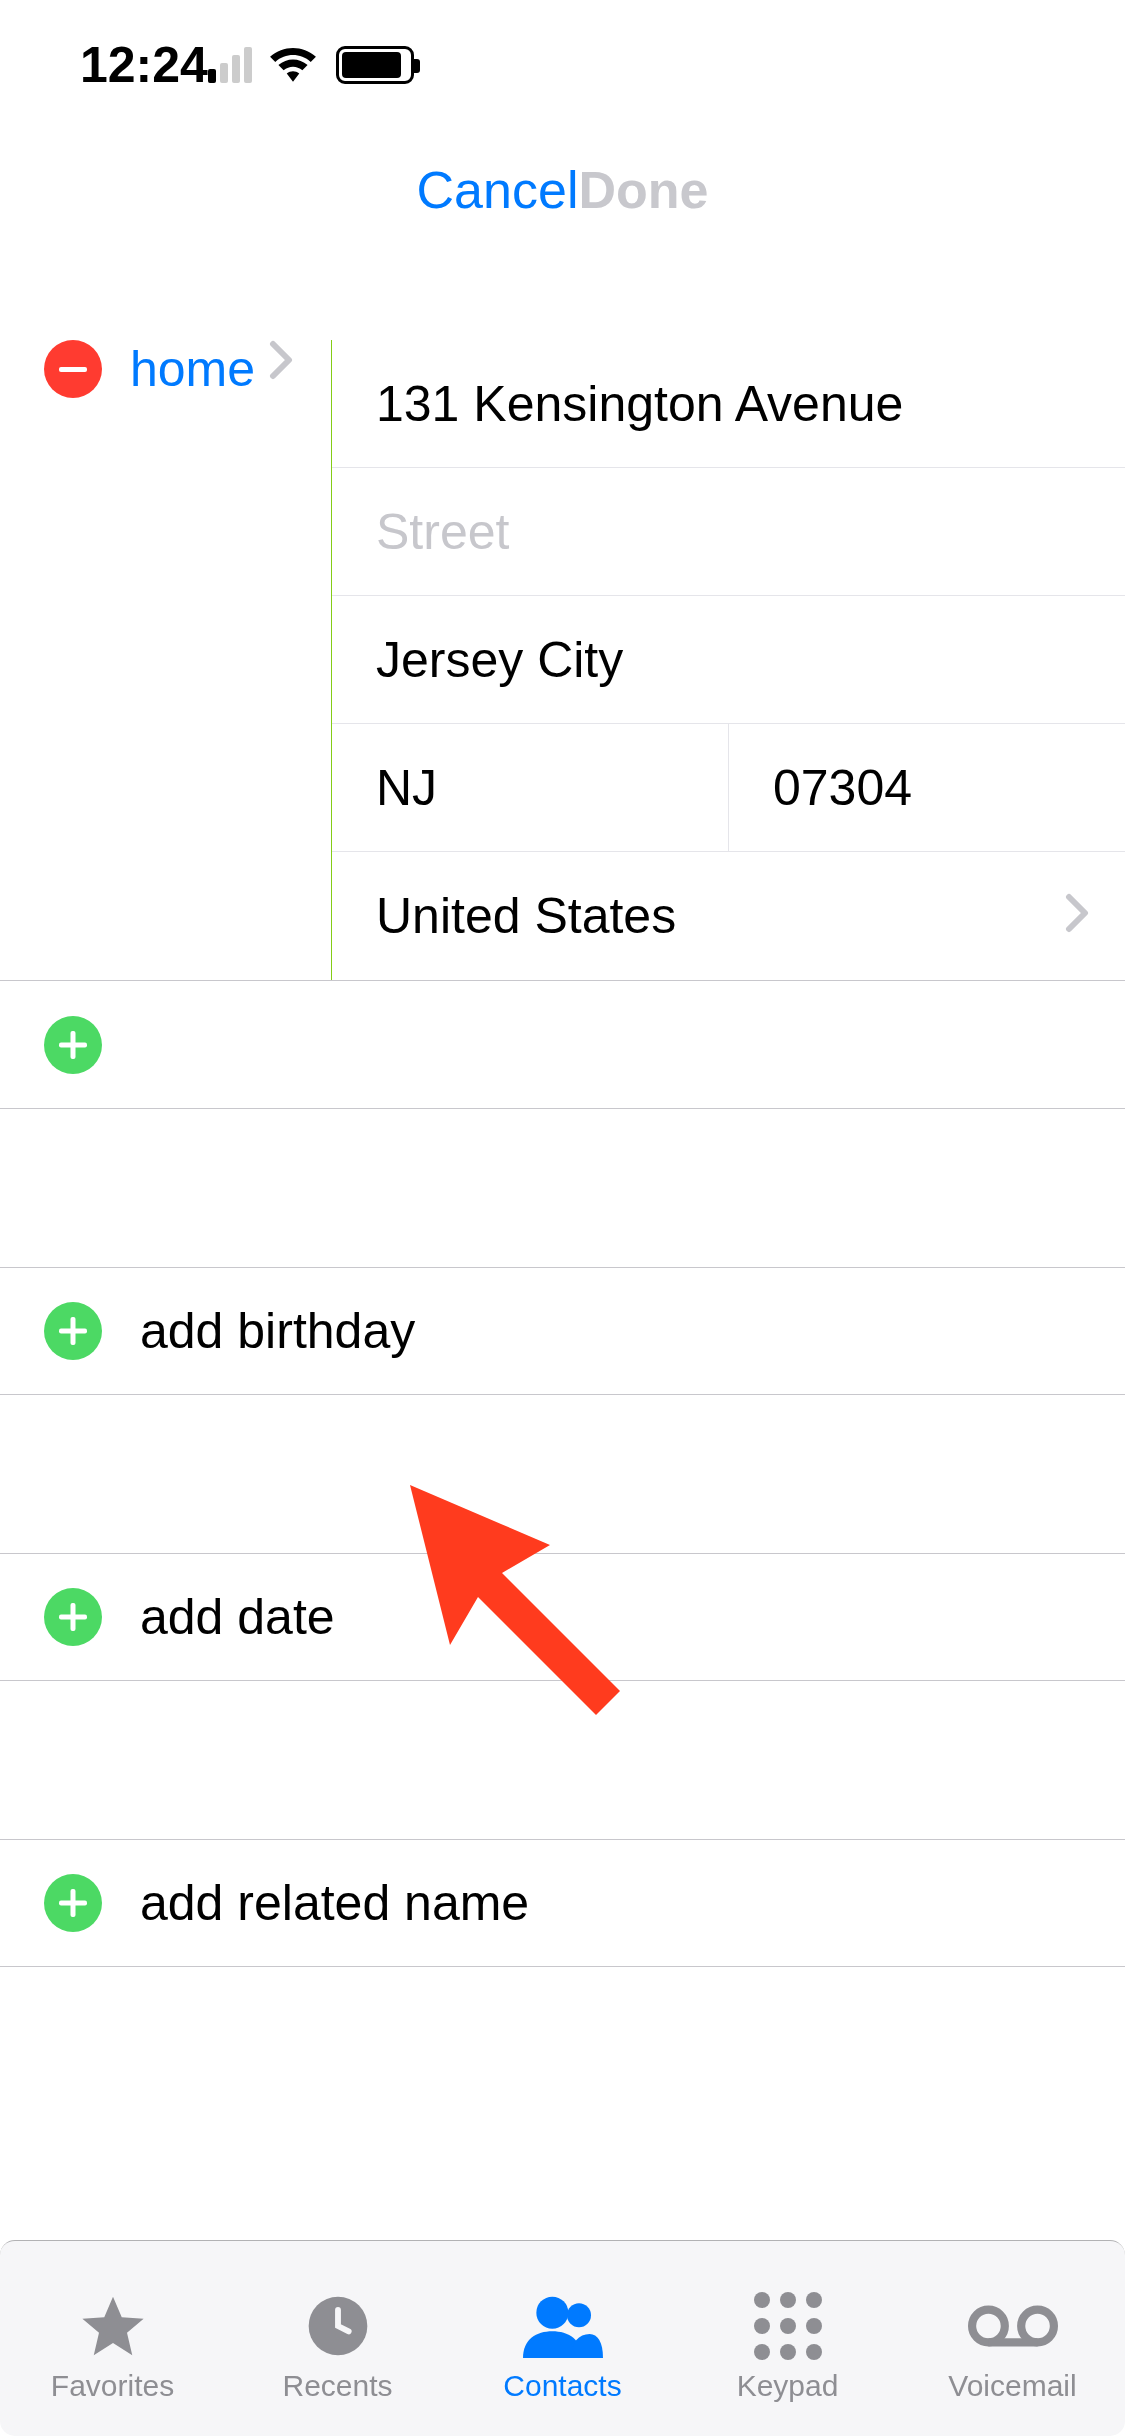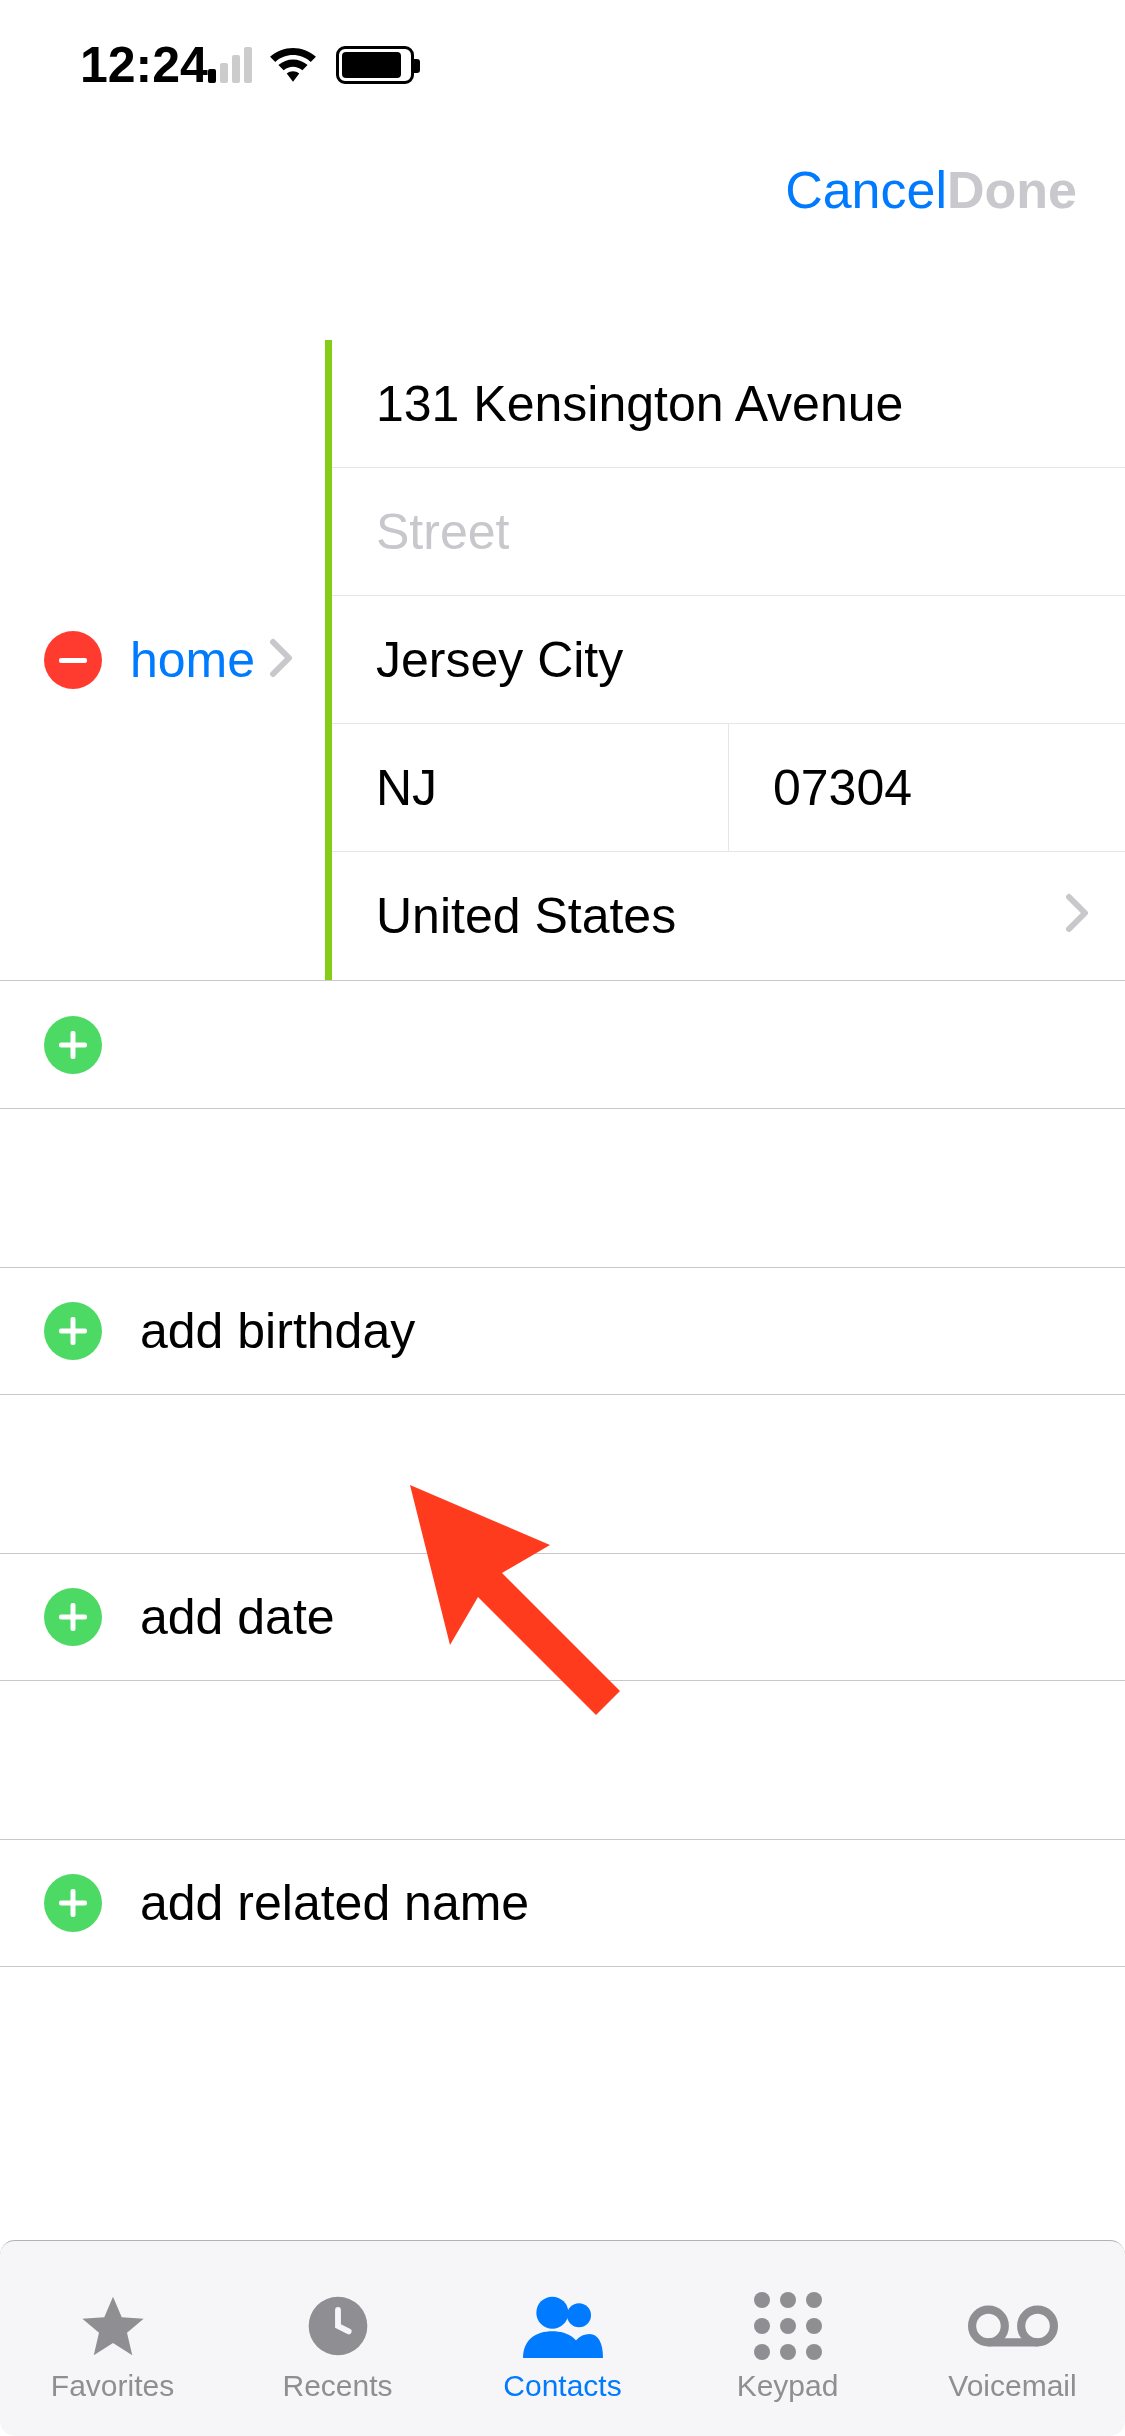--- a/index.html
+++ b/index.html
@@ -31,38 +31,38 @@
       border: 3px solid #000; border-radius: 9px;
       position: relative; margin-left: 6px;
     }
     .battery::after {
       content: ''; position: absolute; right: -9px; top: 10px;
       width: 6px; height: 14px; background: #000; border-radius: 0 3px 3px 0;
     }
     .battery-fill { position: absolute; left: 3px; top: 3px; bottom: 3px; right: 10px; background: #000; border-radius: 4px; }
 
     .nav-bar {
-      display: flex; justify-content: flex-end; align-items: center;
+      display: flex; justify-content: center; align-items: center;
       padding: 30px 48px 60px;
       font-size: 52px;
       font-weight: 400;
     }
     .nav-cancel { color: #007aff; }
     .nav-done   { color: #c8c8cd; font-weight: 600; }
 
     .content { position: relative; }
 
     .address-block {
       display: flex; align-items: stretch;
       border-bottom: 1px solid #c8c7cc;
     }
     .address-left {
-      width: 332px; display: flex; align-items: center;
+      width: 332px; display: flex; align-items: flex-start;
       padding-left: 44px;
-      border-right: 7px solid #84cc16;
+      border-right: 1px solid #84cc16;
     }
     .remove-btn {
       width: 58px; height: 58px; border-radius: 50%;
       background: #ff3b30; display: flex; align-items: center; justify-content: center;
       margin-right: 28px; flex-shrink: 0;
     }
     .remove-btn::before { content: ''; width: 28px; height: 5px; background: #fff; border-radius: 2px; }
     .type-label { color: #007aff; font-size: 50px; margin-right: 14px; }
     .chev-right { color: #c7c7cc; }
     .chev-right svg { width: 24px; height: 40px; }

